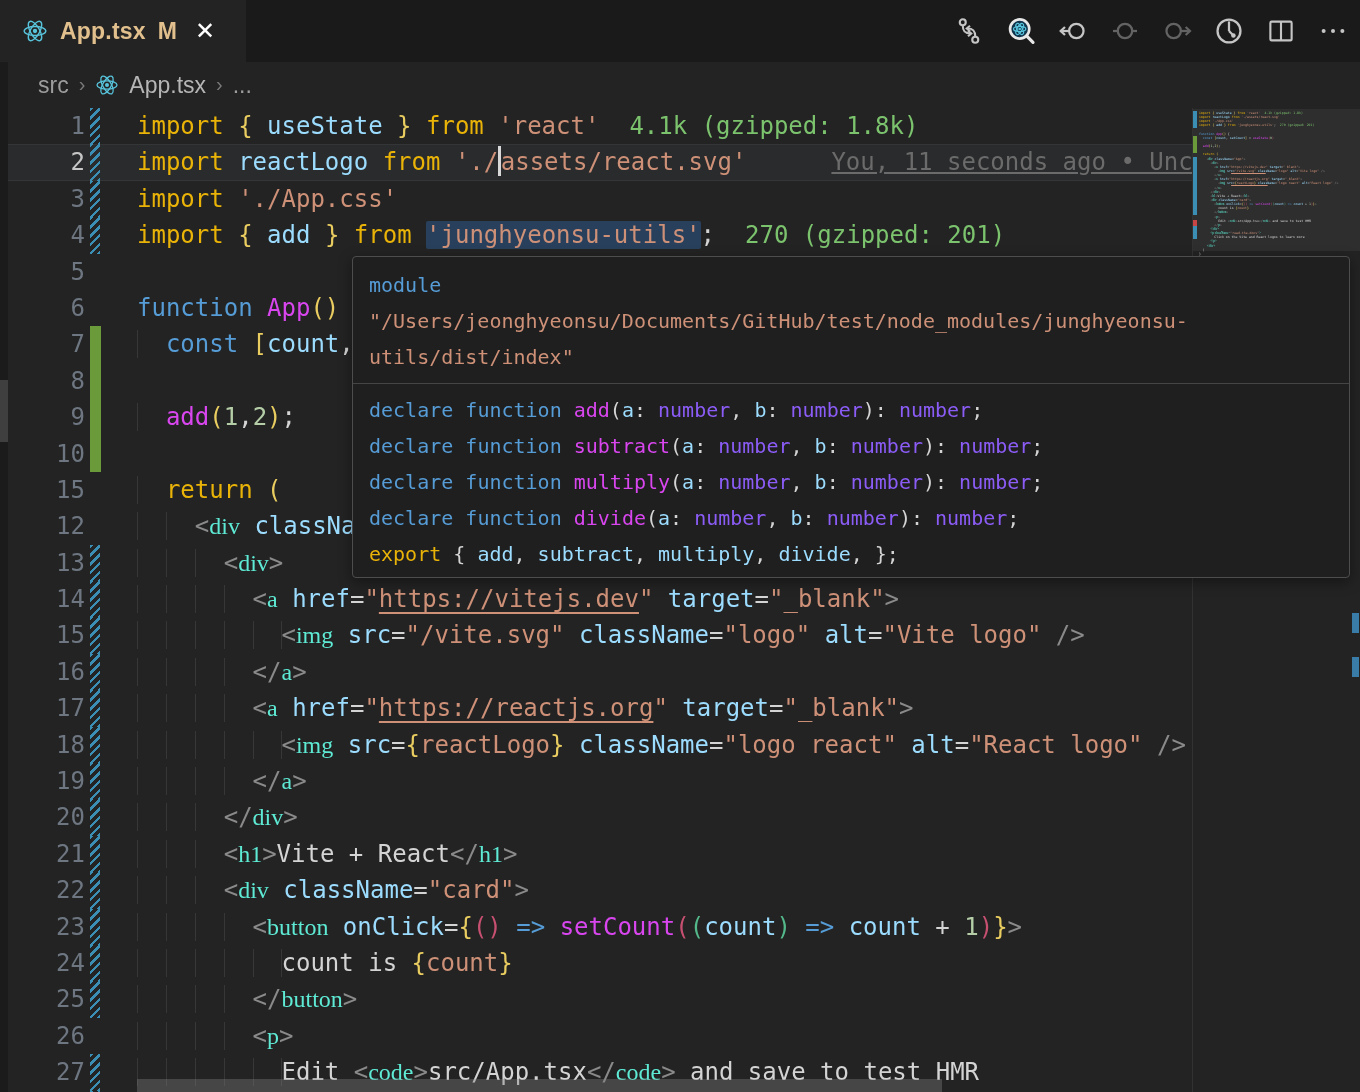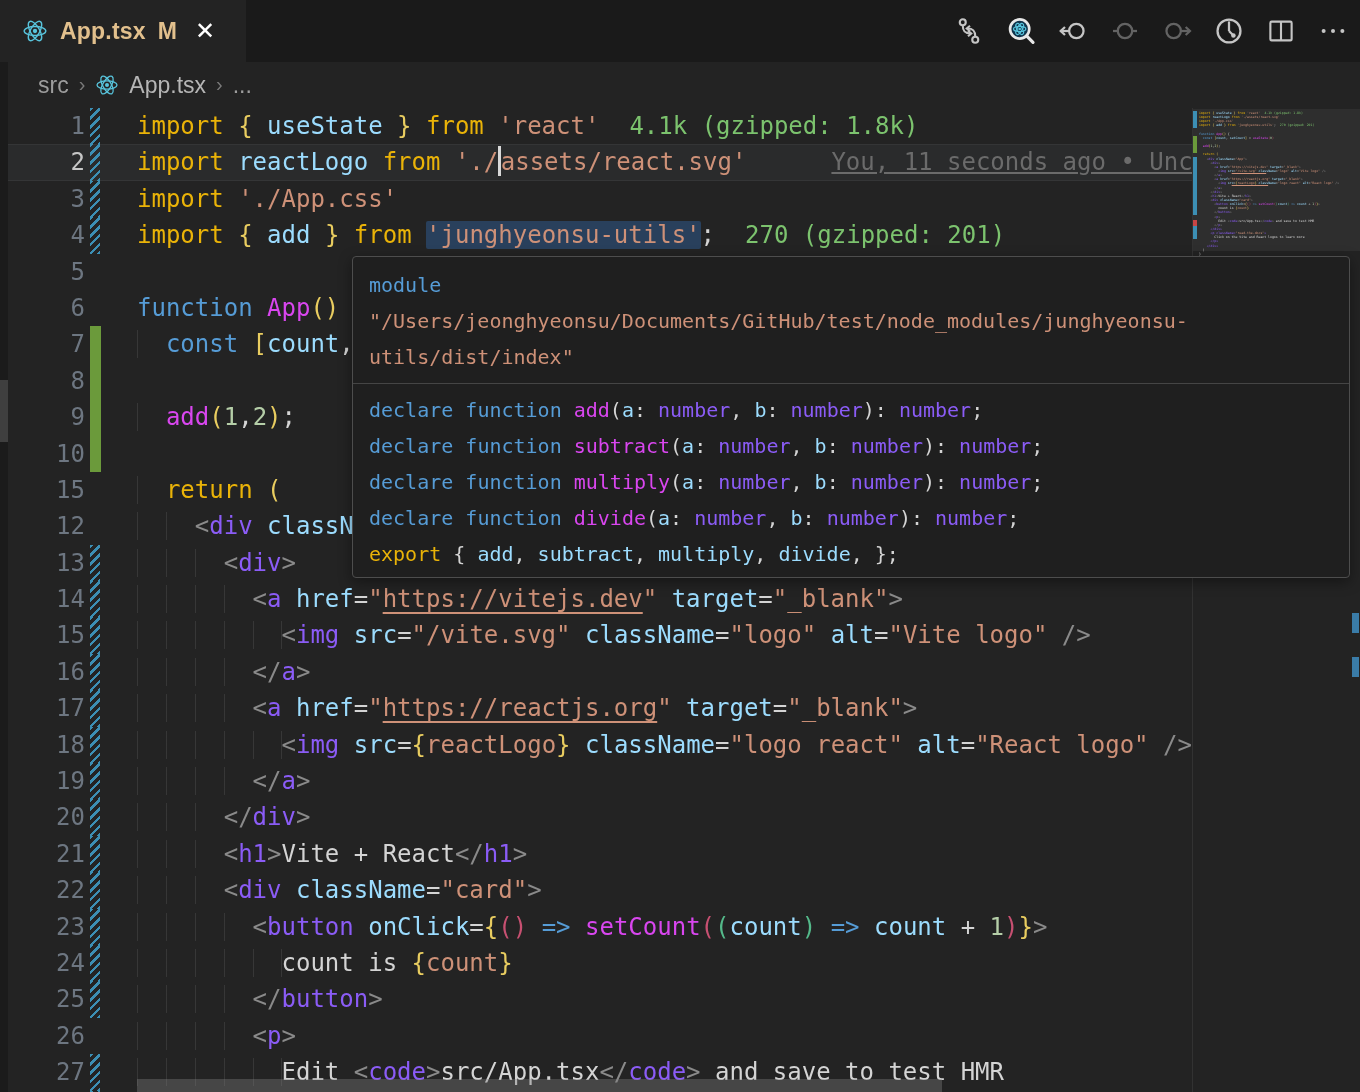--- a/index.html
+++ b/index.html
@@ -29,21 +29,21 @@
   .lnum { position:absolute; left:0; top:0; width:85px; text-align:right; color:#6d7681; }
   .row.cur .lnum { color:#c6c6c6; }
   .mark { position:absolute; left:90px; top:0; width:10px; height:100%; }
   .mark.m { background:repeating-linear-gradient(135deg,#3c8fb4 0 2.6px,rgba(0,0,0,0) 2.6px 6.2px); }
   .mark.a { background:#6b9a3b; width:11px; }
   .code { color:#d4d4d4; }
   .sg { white-space:pre; }
 
   .k1{color:#eab308;text-align:right;} .k2{color:#569cd6;} .v{color:#9cdcfe;} .fn{color:#d946ef;}
   .s{color:#ce9178;} .n{color:#b5cea8;} .p{color:#d4d4d4;} .tb{color:#8a8a8a;}
-  .t{color:#8b5cf6;} .a{color:#9cdcfe;} .ty{color:#8b5cf6;}
+  .t{color:#5eead4;font-family:Liberation Serif, serif;} .a{color:#9cdcfe;} .ty{color:#8b5cf6;}
   .b1{color:#e9cd60;} .b2{color:#c75071;} .b3{color:#54b98a;}
   .ann{color:#7cc36e; margin-left:30px;text-align:right;} .blame{color:#6b6b6b; margin-left:85px;text-decoration:underline;}
   .link{text-decoration:underline; text-underline-offset:5px;}
   .hl{background:#29405c; border-radius:2px;}
   .ind{background:repeating-linear-gradient(90deg,rgba(255,255,255,0.09) 0 1px,rgba(0,0,0,0) 1px 2ch);}
   .cursor{display:inline-block; width:2.5px; height:30px; background:#d8d8d8; vertical-align:-6px;}
 
   
   .rail { position:absolute; left:1192px; top:108px; width:168px; height:984px; background:#232323;
           border-left:1px solid rgba(255,255,255,0.07); z-index:5; }

